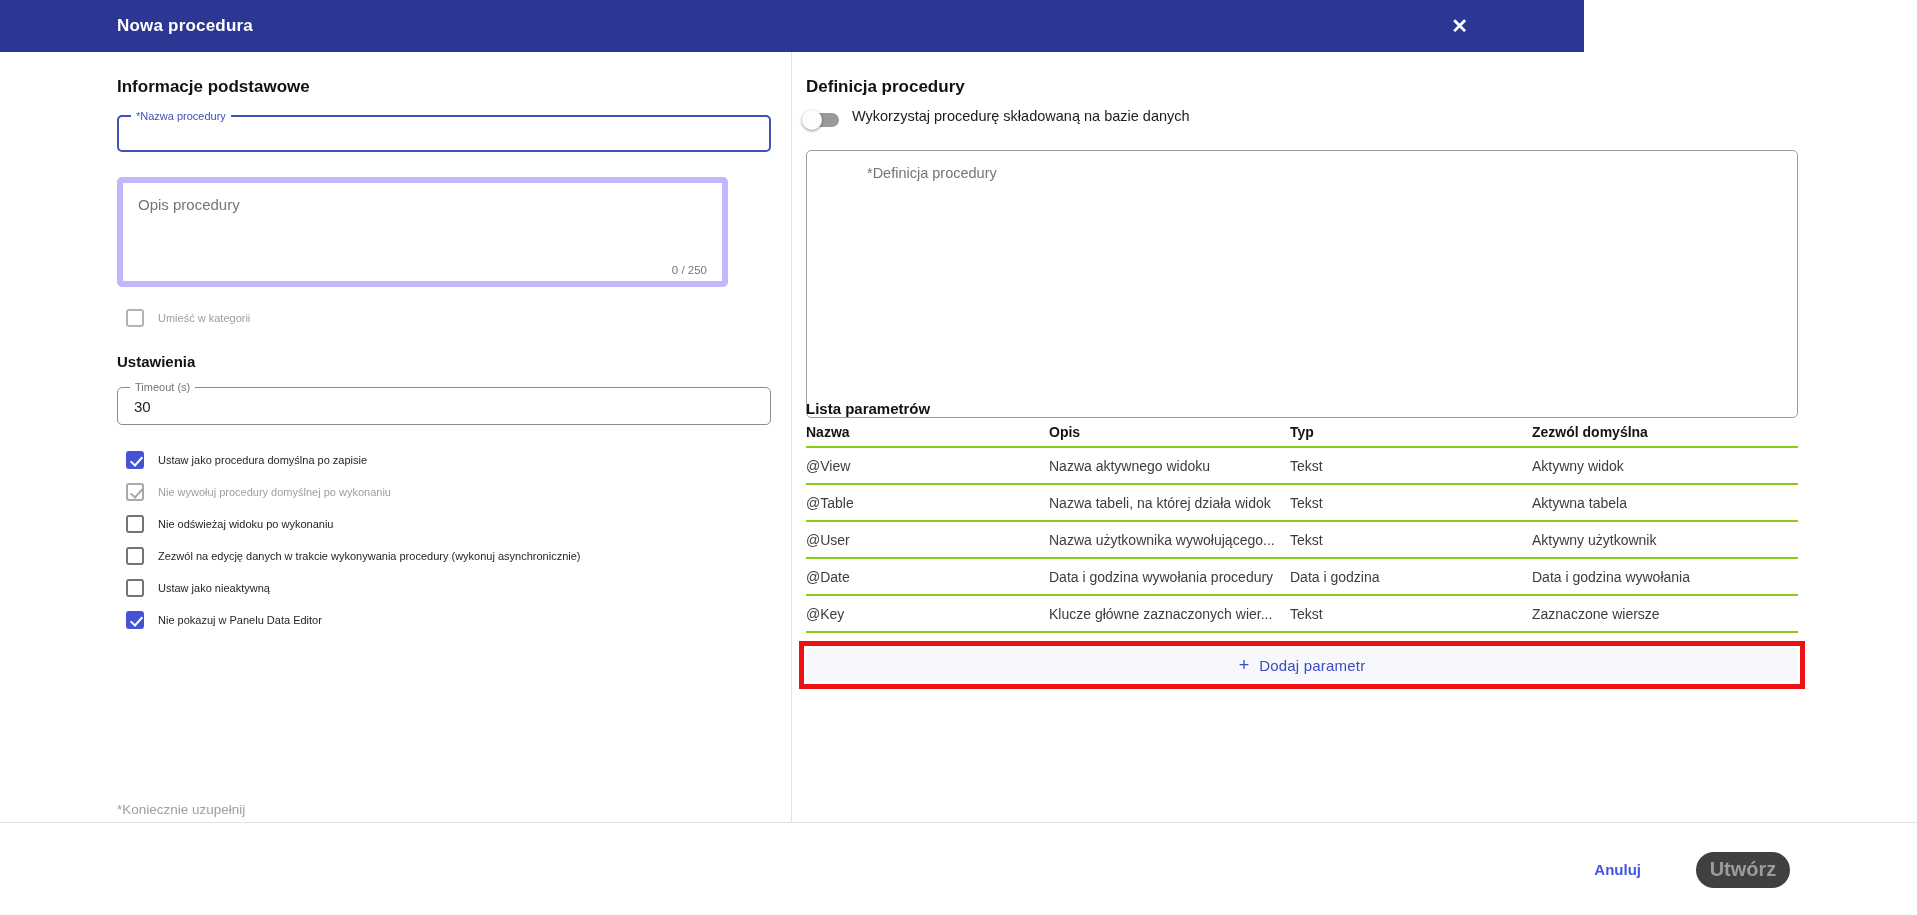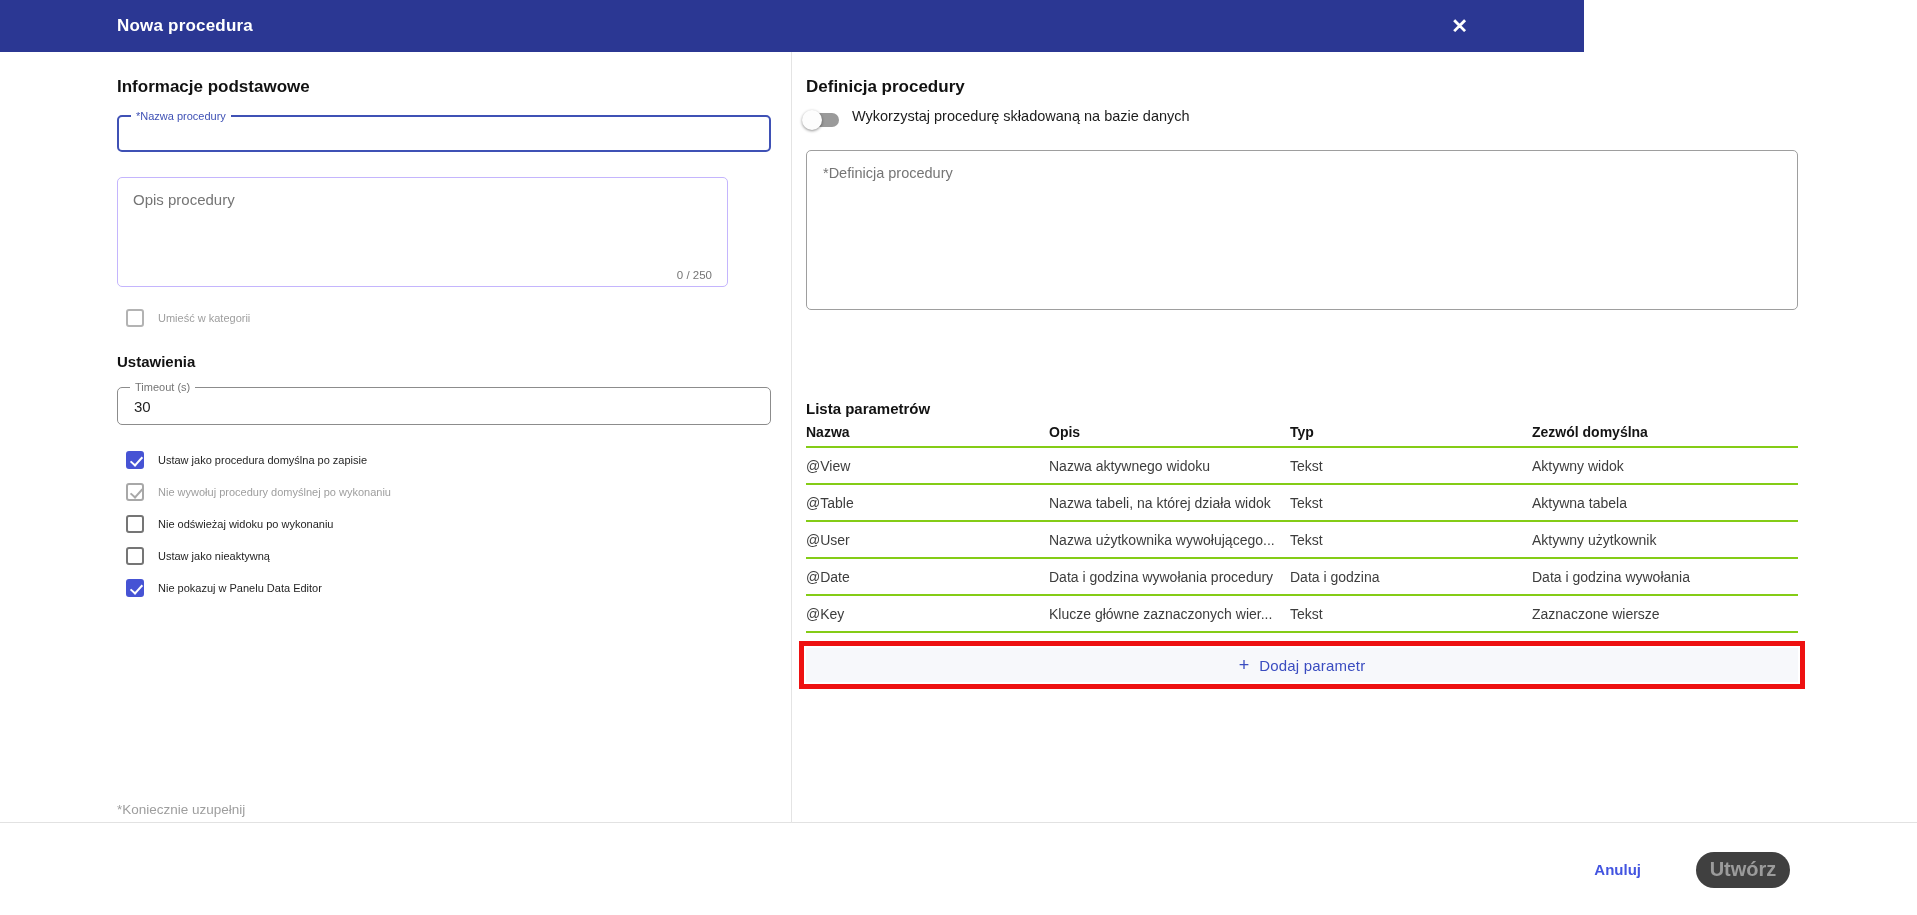--- a/index.html
+++ b/index.html
@@ -28,21 +28,21 @@
 
   .field { position:absolute; border-radius:5px; background:#fff; }
   .field .notch-label { position:absolute; top:-7px; left:12px; background:#fff;
                         padding:0 5px; font-size:11px; line-height:13px; }
 
   .name-field { left:117px; top:63px; width:654px; height:37px; border:2px solid #3f51b5; }
   .name-field .notch-label { color:#3f51b5; }
   .name-field input { width:100%; height:100%; border:none; outline:none; background:transparent;
                       font:15px "Liberation Sans", sans-serif; padding:0 14px; }
 
-  .desc-field { left:117px; top:125px; width:611px; height:110px; border:1px solid #c4b5fd; }
+  .desc-field { left:117px; top:125px; width:611px; height:110px; border:6px solid #c4b5fd; }
   .desc-field textarea { width:100%; height:84px; border:none; outline:none; resize:none;
                          background:transparent; font:15px "Liberation Sans", sans-serif;
                          color:#1f1f1f; padding:13px 15px; }
   .desc-field textarea::placeholder { color:#757575; }
   .char-counter { position:absolute; right:15px; bottom:5px; font-size:11.5px; color:#757575; }
 
   .timeout-field { left:117px; top:335px; width:654px; height:38px; border:1px solid #8c8c8c; }
   .timeout-field .notch-label { color:#757575; }
   .timeout-field input { width:100%; height:100%; border:none; outline:none; background:transparent;
                          font:15px "Liberation Sans", sans-serif; color:#1f1f1f; padding:0 16px; }
@@ -72,21 +72,21 @@
   .r-sec-title { position:absolute; left:13px; top:25px; }
 
   .toggle-row { position:absolute; left:9px; top:56px; height:24px; display:flex; cursor:pointer; }
   .switch { position:relative; width:38px; height:24px; flex:0 0 38px; }
   .switch .track { position:absolute; left:4px; top:5px; width:33px; height:14px;
                    background:#9a9a9a; border-radius:7px; }
   .switch .knob  { position:absolute; left:0; top:2px; width:20px; height:20px; border-radius:50%;
                    background:#fdfdfd; box-shadow:0 1px 3px rgba(0,0,0,.45); }
   .toggle-label { margin-left:12px; font-size:14.5px; color:#1c1c1c; }
 
-  .def-field { left:13px; top:98px; width:992px; height:160px; border:1px solid #9e9e9e; }
+  .def-field { left:13px; top:98px; width:992px; height:268px; border:1px solid #9e9e9e;padding-left:44px; }
   .def-field textarea { width:100%; height:100%; border:none; outline:none; resize:none;
                         background:transparent; font:14.5px "Liberation Sans", sans-serif;
                         color:#1f1f1f; padding:14px 16px; }
   .def-field textarea::placeholder { color:#757575; }
 
   .params-title { position:absolute; left:13px; top:348px; }
 
   .ptable { position:absolute; left:13px; top:372px; width:992px; font-size:14px; color:#3d3d3d; }
   .prow { display:grid; grid-template-columns:243px 241px 242px 1fr;
           border-bottom:2px solid #84cc16; align-items:center; height:37px; }
@@ -155,20 +155,24 @@
       <div class="cb-row">
         <span class="cb dis checked"></span>
         <span class="cb-label dis">Nie wywołuj procedury domyślnej po wykonaniu</span>
       </div>
       <div class="cb-row">
         <span class="cb"></span>
         <span class="cb-label">Nie odświeżaj widoku po wykonaniu</span>
       </div>
       <div class="cb-row">
         <span class="cb"></span>
+        <span class="cb-label">Zezwól na edycję danych w trakcie wykonywania procedury (wykonuj asynchronicznie)</span>
+      </div>
+      <div class="cb-row">
+        <span class="cb"></span>
         <span class="cb-label">Ustaw jako nieaktywną</span>
       </div>
       <div class="cb-row">
         <span class="cb checked"></span>
         <span class="cb-label">Nie pokazuj w Panelu Data Editor</span>
       </div>
     </div>
 
     <div class="required-note">*Koniecznie uzupełnij</div>
   </div>

